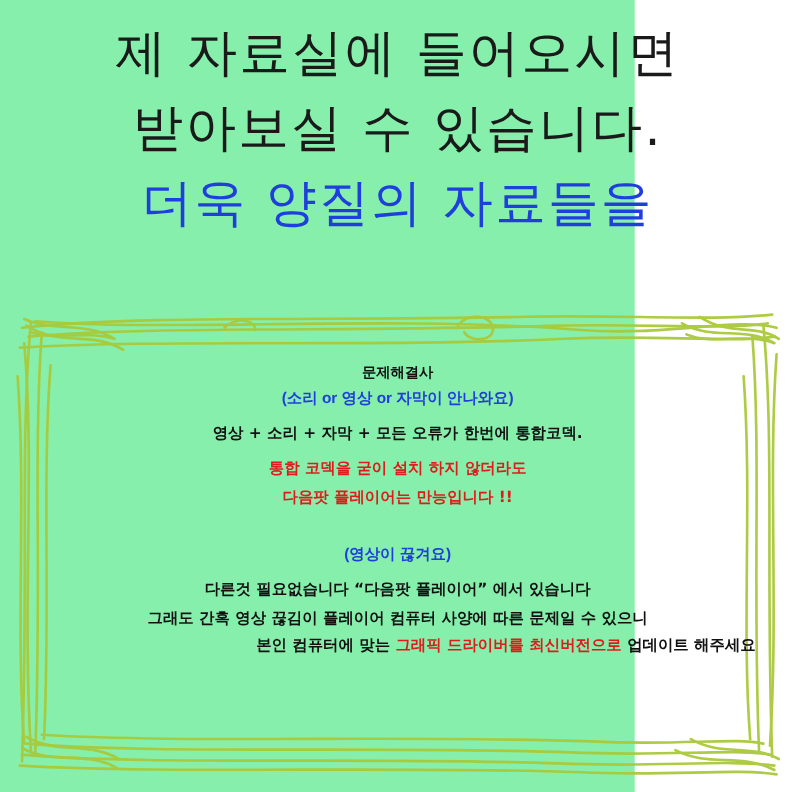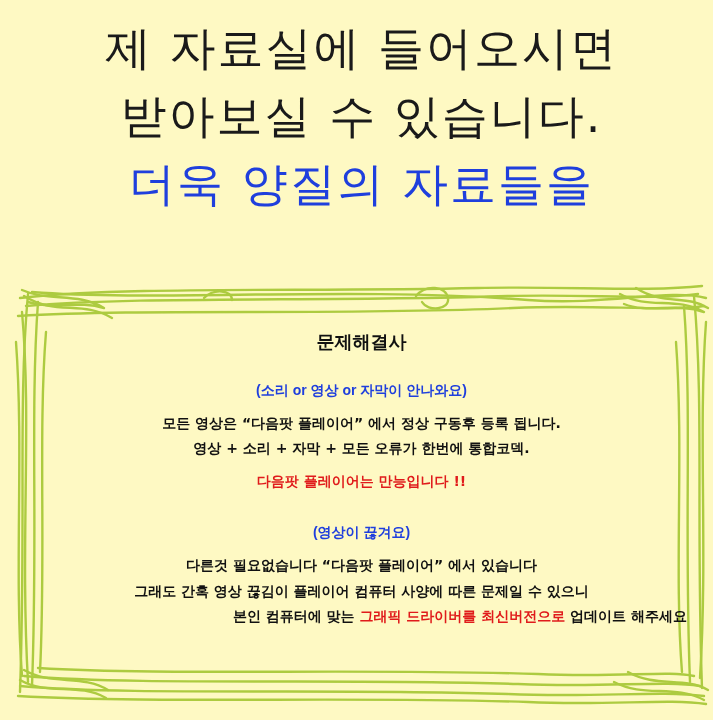--- a/index.html
+++ b/index.html
@@ -8,23 +8,23 @@
   }
   body {
     width: 723px;
     height: 720px;
     background: #ffffff;
     font-family: "Liberation Sans", sans-serif;
     overflow: hidden;
   }
   #page {
     position: relative;
-    width: 713px;
+    width: 577px;
     height: 720px;
-    background: #fef9c3;
+    background: #86efac;
   }
 
   
   .headline {
     position: absolute;
     left: 0;
     top: 14px;
     width: 723px;
     text-align: center;
   }
@@ -56,24 +56,24 @@
   
   .notice {
     position: absolute;
     left: 36px;
     top: 330px;
     width: 651px;
     text-align: center;
   }
   .notice .title {
     font-family: "DejaVu Sans", sans-serif;
-    font-size: 18px;
+    font-size: 13px;
     font-weight: bold;
     color: #111111;
-    margin-bottom: 28px;
+    margin-bottom: 5px;
   }
   .notice .sub-blue {
     font-family: Liberation Sans, sans-serif;
     font-size: 14px;
     font-weight: bold;
     color: #1f3fdd;
     margin-bottom: 11px;
   }
   .notice .p {
     font-family: "DejaVu Sans", sans-serif;
@@ -141,23 +141,23 @@
         <path d="M606 410 C 636 426, 666 412, 696 428"></path>
         <path d="M620 400 C 648 416, 676 404, 700 418"></path>
       </g>
     </svg>
   </div>
 
   <div class="notice">
     <div class="title">문제해결사</div>
 
     <div class="sub-blue">(소리 or 영상 or 자막이 안나와요)</div>
-    <div class="p">모든 영상은 “다음팟 플레이어” 에서 정상 구동후 등록 됩니다.</div>
     <div class="p">영상 + 소리 + 자막 + 모든 오류가 한번에 통합코덱.</div>
     <div class="gap-sm"></div>
+    <div class="p red">통합 코덱을 굳이 설치 하지 않더라도</div>
     <div class="p red">다음팟 플레이어는 만능입니다 !!</div>
 
     <div class="gap-lg"></div>
 
     <div class="sub-blue">(영상이 끊겨요)</div>
     <div class="p">다른것 필요없습니다  “다음팟 플레이어” 에서 있습니다</div>
     <div class="p">그래도 간혹 영상 끊김이 플레이어 컴퓨터 사양에 따른 문제일 수 있으니</div>
     <div class="mix"><span>본인 컴퓨터에 맞는 </span><span class="red">그래픽 드라이버를 최신버전으로</span><span> 업데이트 해주세요</span></div>
   </div>
 

